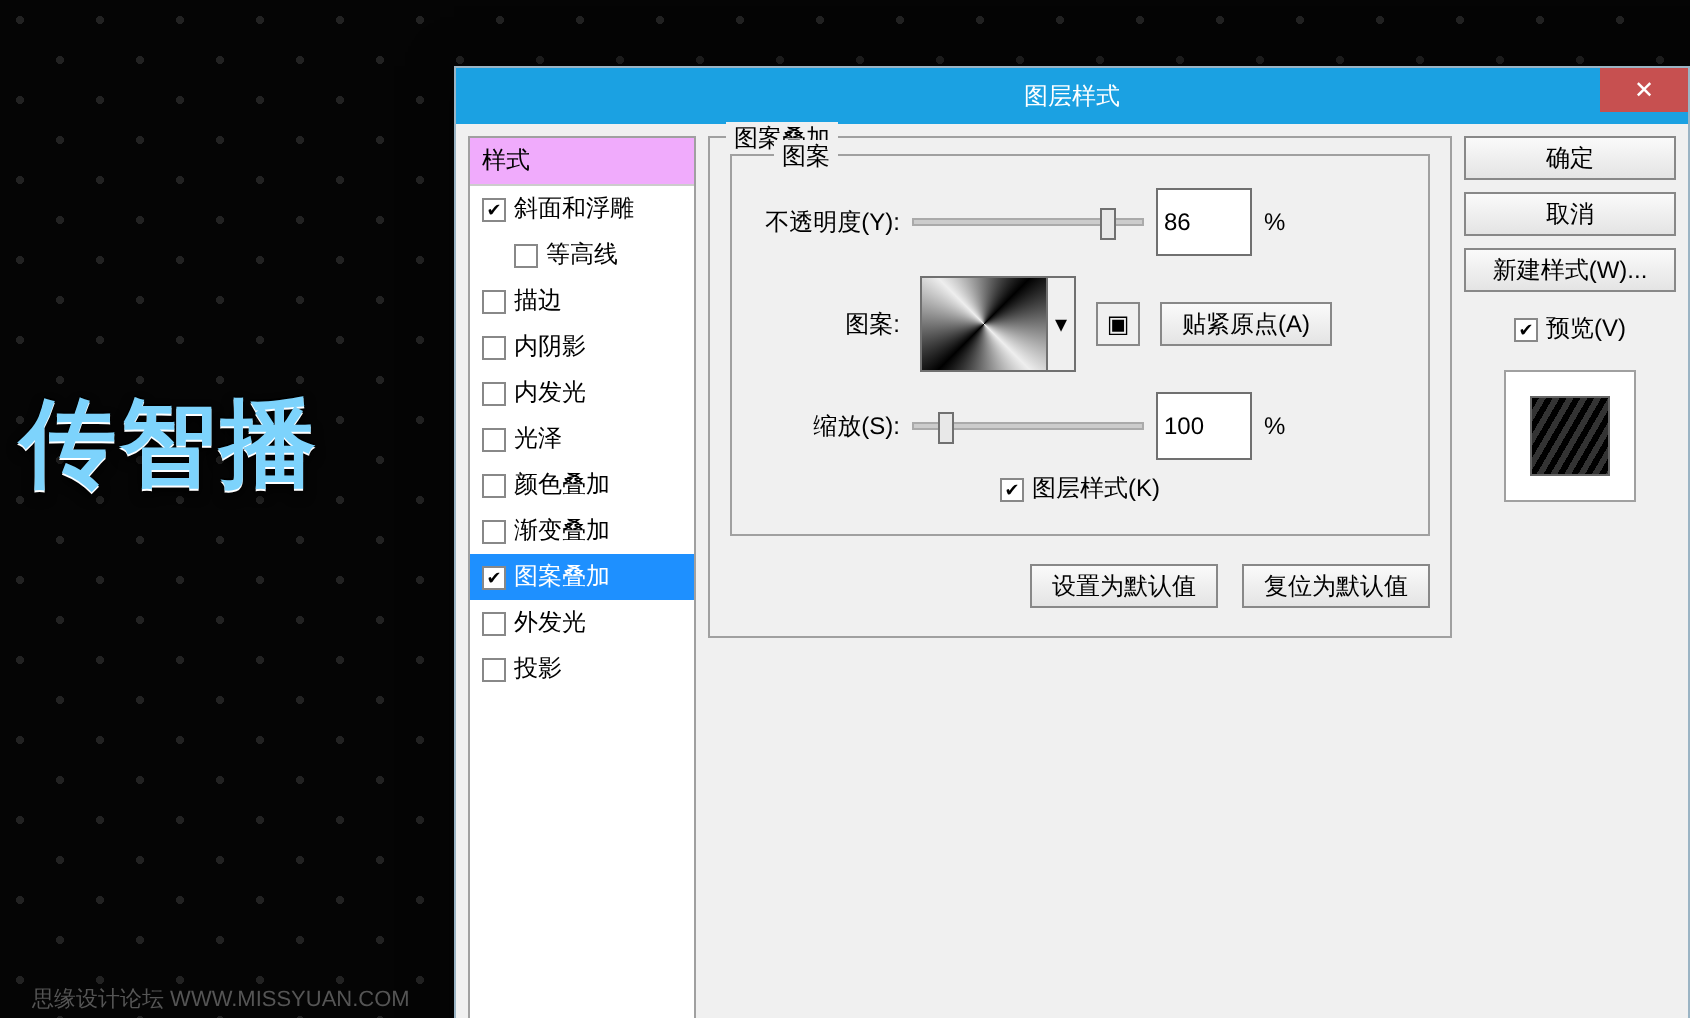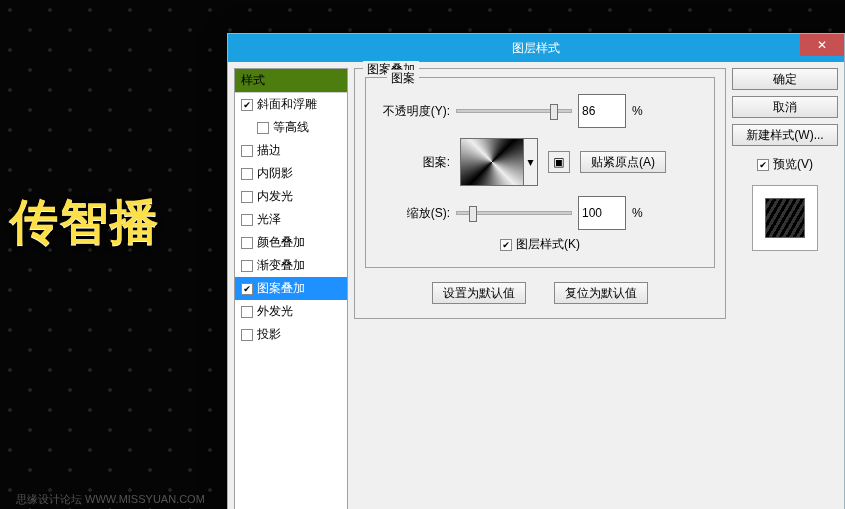--- a/index.html
+++ b/index.html
@@ -3,35 +3,35 @@
 <meta charset="utf-8">
 <style>
 * { box-sizing: border-box; margin: 0; padding: 0; font-family: "Microsoft YaHei", sans-serif; font-size: 12px; }
 body { background: #0a0a0a; width: 845px; height: 509px; position: relative; overflow: hidden; }
 
 .bg-pattern { position: absolute; inset: 0; background:
   radial-gradient(circle at 10px 10px, #222 2px, transparent 2px),
   radial-gradient(circle at 30px 30px, #222 2px, transparent 2px),
   #050505; background-size: 40px 40px; }
 
-.artwork-text { position: absolute; left: 10px; top: 190px; font-size: 48px; font-weight: 900; color: #fde047; letter-spacing: 2px; text-shadow: 0 1px 0 #fff, 0 -1px 0 #000, 0 3px 6px #000; font-family: "SimHei", sans-serif; }
+.artwork-text { position: absolute; left: 10px; top: 190px; font-size: 48px; font-weight: 900; color: #7dd3fc; letter-spacing: 2px; text-shadow: 0 1px 0 #fff, 0 -1px 0 #000, 0 3px 6px #000; font-family: "SimHei", sans-serif; }
 
 .watermark { position: absolute; left: 16px; bottom: 2px; color: #555; font-size: 11px; }
 
 .dialog { position: absolute; left: 227px; top: 0; width: 618px; height: 507px; background: #f0f0f0; border: 1px solid #9bb4c4; box-shadow: 0 0 20px rgba(0,0,0,.5); margin-top: 33px; }
 
 .titlebar { height: 28px; background: #1ba1e2; color: #fff; display: flex; align-items: center; justify-content: center; position: relative; }
 .titlebar-text { font-size: 12px; }
 .close-btn { position: absolute; right: 0; top: 0; width: 44px; height: 22px; background: #c75050; color: #fff; display: flex; align-items: center; justify-content: center; font-size: 12px; cursor: pointer; }
 
 .dialog-body { display: flex; height: calc(100% - 28px); padding: 6px; gap: 6px; }
 
 .styles-col { width: 114px; }
 .stylebox { border: 1px solid #a0a0a0; background: #fff; height: 100%; }
-.stylebox-title { padding: 3px 6px; background: #4d7c0f; border-bottom: 1px solid #ccc; }
+.stylebox-title { padding: 3px 6px; background: #f0abfc; border-bottom: 1px solid #ccc; }
 .style-item { padding: 3px 6px; display: flex; align-items: center; gap: 4px; cursor: pointer; }
 .style-item.indent { padding-left: 22px; }
 .style-item.selected { background: #1e90ff; color: #fff; }
 .chk { width: 12px; height: 12px; border: 1px solid #888; background: #fff; display: inline-flex; align-items: center; justify-content: center; font-size: 9px; color: #000; }
 .style-item.selected .chk { color: #000; background:#fff; }
 
 .middle-col { flex: 1; }
 .group { border: 1px solid #a0a0a0; padding: 8px 10px 14px; position: relative; margin-bottom: 8px; }
 .group > .legend { position: absolute; top: -8px; left: 8px; background: #f0f0f0; padding: 0 4px; }
 .inner-group { border: 1px solid #a0a0a0; padding: 10px 10px 14px; position: relative; }
@@ -47,21 +47,21 @@
 
 .pattern-row { display: flex; align-items: center; gap: 10px; margin: 10px 0; }
 .pattern-swatch { width: 64px; height: 48px; border: 1px solid #707070; background: conic-gradient(from 45deg, #000, #eee, #000, #eee, #000); position: relative; }
 .pattern-dd { width: 14px; height: 48px; border: 1px solid #707070; border-left: none; background: #f0f0f0; display: flex; align-items: center; justify-content: center; }
 .snap-btn { width: 22px; height: 22px; border: 1px solid #888; background: #f0f0f0; display:flex;align-items:center;justify-content:center; }
 .btn { border: 1px solid #888; background: linear-gradient(#fafafa,#e4e4e4); padding: 2px 10px; height: 22px; cursor: pointer; min-width: 78px; text-align:center;}
 .btn.wide { min-width: 92px; }
 
 .checkline { display: flex; align-items: center; gap: 4px; justify-content: center; margin-top: 4px; }
 
-.btn-row { display: flex; gap: 28px; justify-content: center; margin-top: 14px; }
+.btn-row { display: flex; gap: 12px; justify-content: flex-end; margin-top: 14px; }
 
 .right-col { width: 106px; display: flex; flex-direction: column; gap: 6px; align-items: stretch; }
 .right-col .btn { width: 100%; }
 .preview-chk { display: flex; align-items: center; gap: 4px; justify-content: center; margin-top: 4px; }
 .preview-box { margin: 6px auto 0; width: 66px; height: 66px; border: 1px solid #a0a0a0; background: #fff; display:flex;align-items:center;justify-content:center; }
 .preview-inner { width: 40px; height: 40px; background: repeating-linear-gradient(120deg,#000 0 3px,#333 3px 6px); border:1px solid #666; }
 </style>
 </head>
 <body>
 

